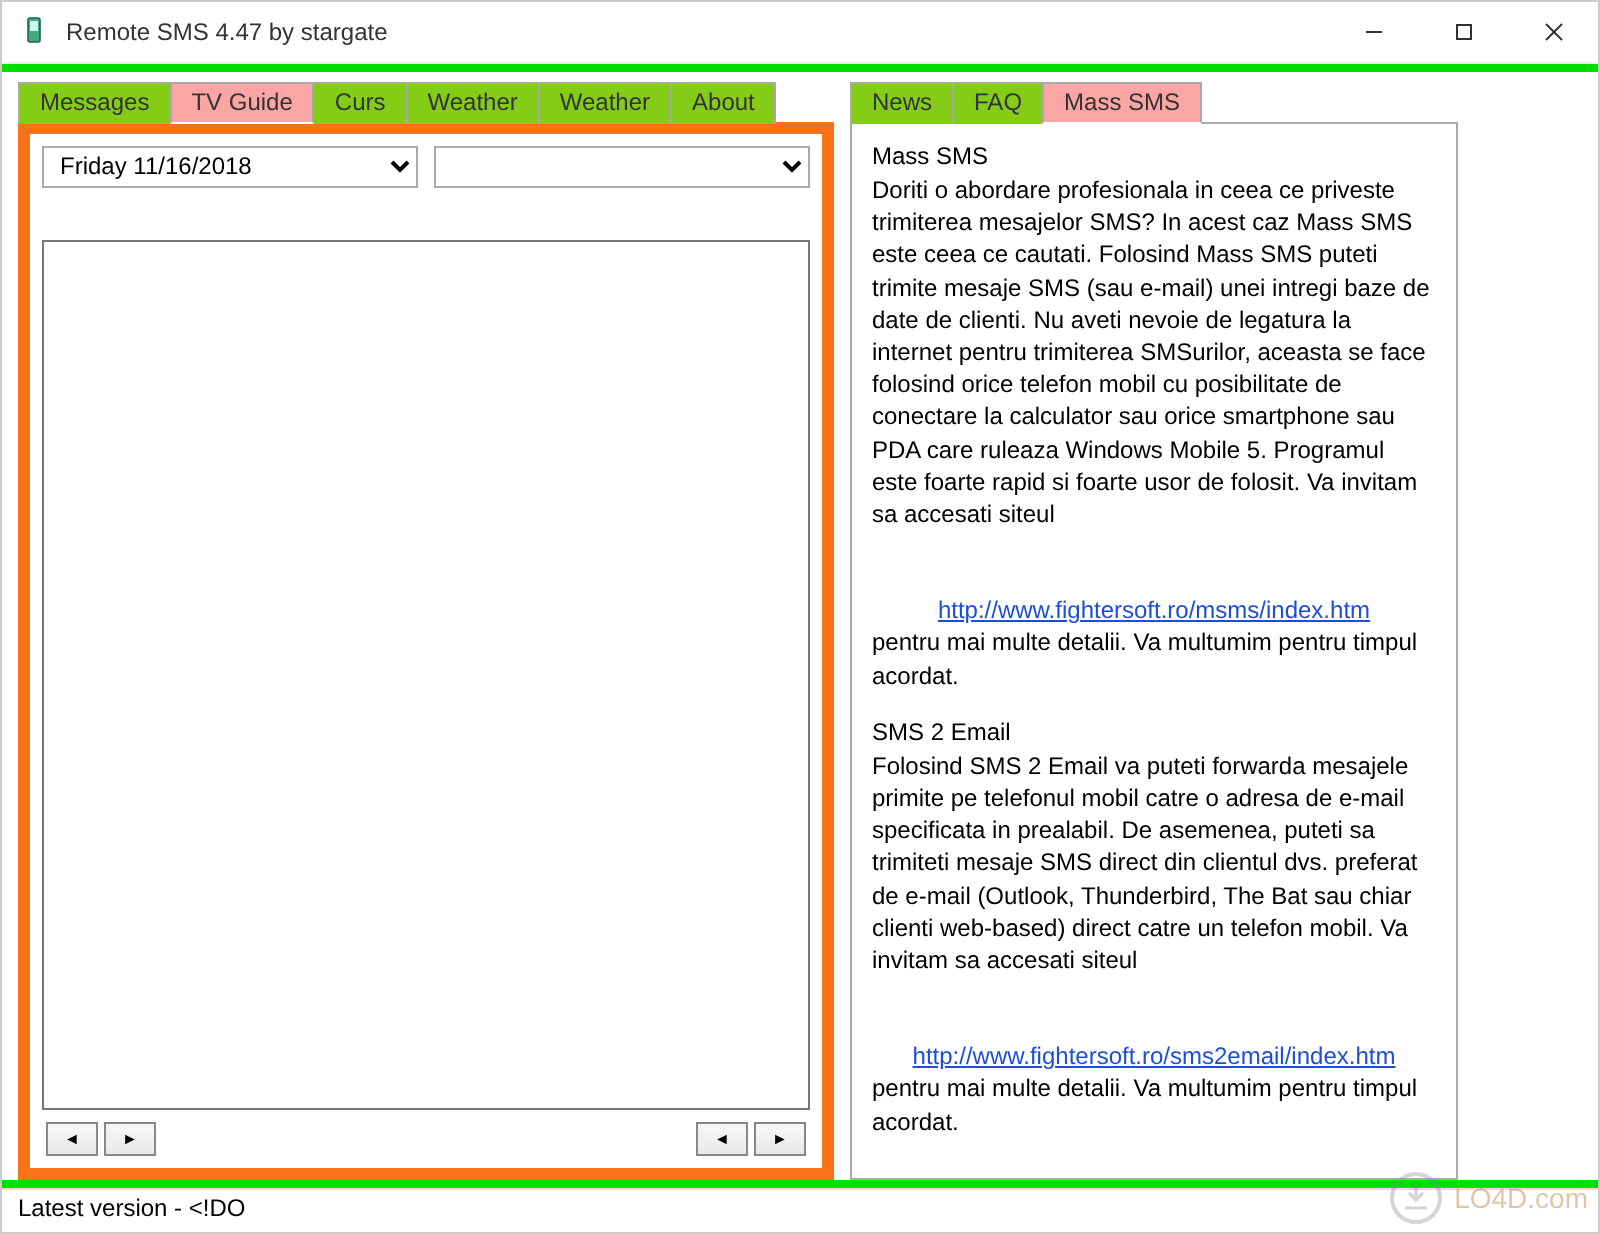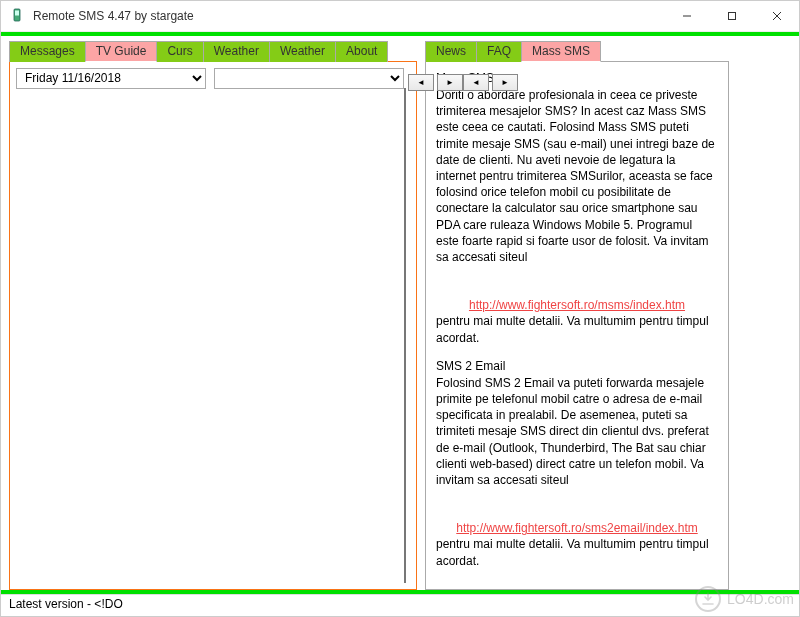--- a/index.html
+++ b/index.html
@@ -85,25 +85,25 @@
       position: relative;
       top: 1px;
     }
     .tab + .tab { margin-left: -1px; }
     .tab.active {
       background: #fca5a5;
       border-bottom: 1px solid #fff;
       z-index: 3;
     }
     .tab-body {
-      border: 1px solid #f97316;
+      border: 6px solid #f97316;
       flex: 1;
       padding: 6px;
       display: flex;
-      flex-direction: row;
+      flex-direction: column;
       position: relative;
       z-index: 1;
     }
     .dropdown-row {
       display: flex;
       gap: 8px;
       margin-bottom: 6px;
     }
     select.combo {
       width: 190px;
@@ -146,42 +146,42 @@
       line-height: 1.35;
       overflow: hidden;
     }
     .section { margin-bottom: 12px; }
     .section h4 {
       font-weight: normal;
       font-size: 12px;
       margin-bottom: 1px;
     }
     .link {
-      color: #ef4444;
+      color: #1d4ed8;
       text-decoration: underline;
       cursor: pointer;
       margin-top: 32px;
     }
     .center { text-align: center; }
     .indent-link { display:block; text-align:center; }
     .status-bar {
       height: 36px;
       padding: 2px 8px;
       font-size: 12px;
       border-top: 1px solid #ddd;
     }
     .watermark {
       position: absolute;
       right: 6px;
       bottom: 5px;
       display: flex;
       align-items: center;
       gap: 6px;
       opacity: 0.35;
-      color: #737373;
+      color: #a16207;
       font-size: 14px;
       pointer-events: none;
     }
     .watermark .dl-icon {
       width: 26px; height: 26px;
       border: 2px solid #888;
       border-radius: 50%;
       display:flex; align-items:center; justify-content:center;
     }
   </style>

